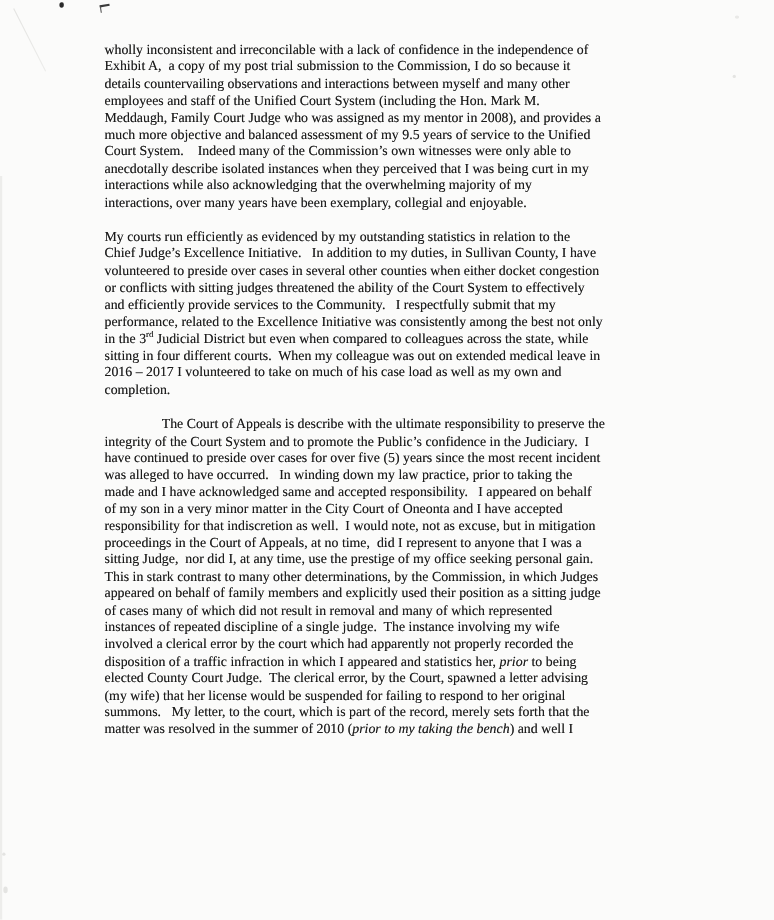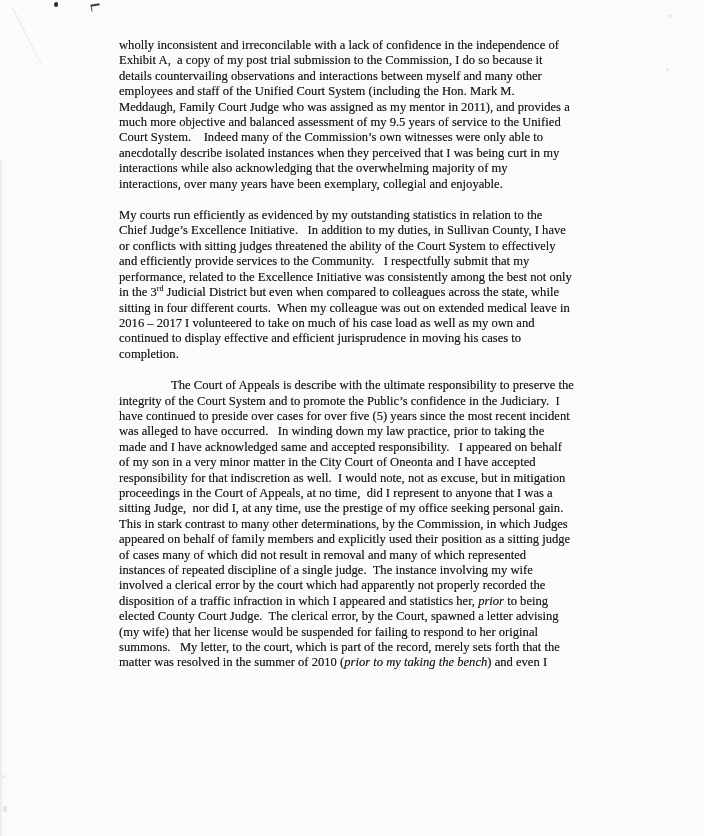--- a/index.html
+++ b/index.html
@@ -14,21 +14,21 @@
     position: absolute;
     left: 95px; top: 38px;
     width: 524px;
     color: #1b1b1b;
     font-size: 12.6px;
     line-height: 15.4px;
     text-shadow: 0 0 0.4px rgba(20,20,20,0.55); 
   }
   .paragraph { margin: 0 0 16px 0; }
   .paragraph:last-child { margin-bottom: 0; }
-  .line { white-space: pre; margin-left: 24px; }
+  .line { white-space: pre; }
   .line.indent { padding-left: 52px; }
   .bi { font-weight: normal; font-style: italic; }
   sup { font-size: 8px; line-height: 0; vertical-align: super; }
 
   
   .art { position: absolute; pointer-events: none; }
   .dot {
     left: 54px; top: 2px; width: 4px; height: 5px;
     background: #2a2a2a; border-radius: 50% 40% 50% 50%;
   }
@@ -64,37 +64,37 @@
 <div class="art speck speck2"></div>
 <div class="art speck speck3"></div>
 <div class="art speck speck4"></div>
 
 <div class="doc-text">
     <div class="paragraph">
       <div class="line"><span>wholly inconsistent and irreconcilable with a lack of confidence in the independence of</span></div>
       <div class="line"><span>Exhibit A,  a copy of my post trial submission to the Commission, I do so because it</span></div>
       <div class="line"><span>details countervailing observations and interactions between myself and many other</span></div>
       <div class="line"><span>employees and staff of the Unified Court System (including the Hon. Mark M.</span></div>
-      <div class="line"><span>Meddaugh, Family Court Judge who was assigned as my mentor in 2011), and provides a</span></div>
+      <div class="line"><span>Meddaugh, Family Court Judge who was assigned as my mentor in 2008), and provides a</span></div>
       <div class="line"><span>much more objective and balanced assessment of my 9.5 years of service to the Unified</span></div>
       <div class="line"><span>Court System.    Indeed many of the Commission’s own witnesses were only able to</span></div>
       <div class="line"><span>anecdotally describe isolated instances when they perceived that I was being curt in my</span></div>
       <div class="line"><span>interactions while also acknowledging that the overwhelming majority of my</span></div>
       <div class="line"><span>interactions, over many years have been exemplary, collegial and enjoyable.</span></div>
     </div>
     <div class="paragraph">
       <div class="line"><span>My courts run efficiently as evidenced by my outstanding statistics in relation to the</span></div>
       <div class="line"><span>Chief Judge’s Excellence Initiative.   In addition to my duties, in Sullivan County, I have</span></div>
+      <div class="line"><span>volunteered to preside over cases in several other counties when either docket congestion</span></div>
       <div class="line"><span>or conflicts with sitting judges threatened the ability of the Court System to effectively</span></div>
       <div class="line"><span>and efficiently provide services to the Community.   I respectfully submit that my</span></div>
       <div class="line"><span>performance, related to the Excellence Initiative was consistently among the best not only</span></div>
       <div class="line"><span>in the 3</span><sup>rd</sup><span> Judicial District but even when compared to colleagues across the state, while</span></div>
       <div class="line"><span>sitting in four different courts.  When my colleague was out on extended medical leave in</span></div>
       <div class="line"><span>2016 – 2017 I volunteered to take on much of his case load as well as my own and</span></div>
-      <div class="line"><span>continued to display effective and efficient jurisprudence in moving his cases to</span></div>
       <div class="line"><span>completion.</span></div>
     </div>
     <div class="paragraph">
       <div class="line indent"><span>The Court of Appeals is describe with the ultimate responsibility to preserve the</span></div>
       <div class="line"><span>integrity of the Court System and to promote the Public’s confidence in the Judiciary.  I</span></div>
       <div class="line"><span>have continued to preside over cases for over five (5) years since the most recent incident</span></div>
       <div class="line"><span>was alleged to have occurred.   In winding down my law practice, prior to taking the</span></div>
       <div class="line"><span>made and I have acknowledged same and accepted responsibility.   I appeared on behalf</span></div>
       <div class="line"><span>of my son in a very minor matter in the City Court of Oneonta and I have accepted</span></div>
       <div class="line"><span>responsibility for that indiscretion as well.  I would note, not as excuse, but in mitigation</span></div>
@@ -102,15 +102,15 @@
       <div class="line"><span>sitting Judge,  nor did I, at any time, use the prestige of my office seeking personal gain.</span></div>
       <div class="line"><span>This in stark contrast to many other determinations, by the Commission, in which Judges</span></div>
       <div class="line"><span>appeared on behalf of family members and explicitly used their position as a sitting judge</span></div>
       <div class="line"><span>of cases many of which did not result in removal and many of which represented</span></div>
       <div class="line"><span>instances of repeated discipline of a single judge.  The instance involving my wife</span></div>
       <div class="line"><span>involved a clerical error by the court which had apparently not properly recorded the</span></div>
       <div class="line"><span>disposition of a traffic infraction in which I appeared and statistics her, </span><span class="bi">prior</span><span> to being</span></div>
       <div class="line"><span>elected County Court Judge.  The clerical error, by the Court, spawned a letter advising</span></div>
       <div class="line"><span>(my wife) that her license would be suspended for failing to respond to her original</span></div>
       <div class="line"><span>summons.   My letter, to the court, which is part of the record, merely sets forth that the</span></div>
-      <div class="line"><span>matter was resolved in the summer of 2010 (</span><span class="bi">prior to my taking the bench</span><span>) and even I</span></div>
+      <div class="line"><span>matter was resolved in the summer of 2010 (</span><span class="bi">prior to my taking the bench</span><span>) and well I</span></div>
     </div>
   </div>
 
 </body></html>

